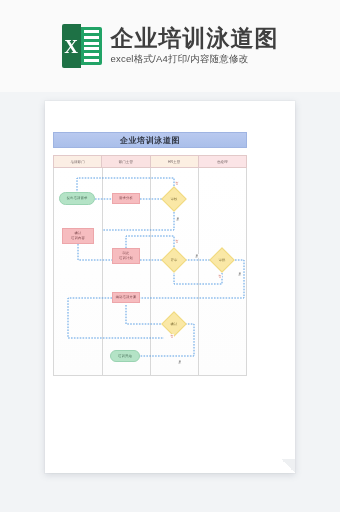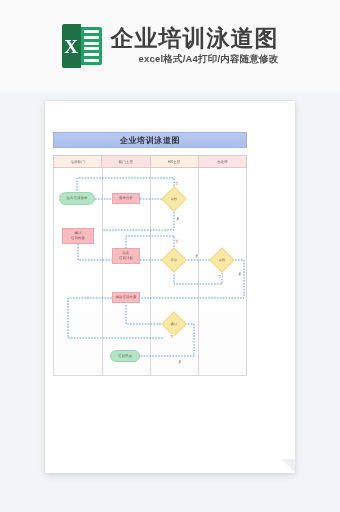--- a/index.html
+++ b/index.html
@@ -26,21 +26,21 @@
     background:#21a366;border-radius:0 2px 2px 0;
     padding:3px 2px;box-sizing:border-box;
     display:flex;flex-direction:column;justify-content:space-between;}
   .xl-row{height:3px;background:#fff;margin:0 1px;}
   .title-block{display:flex;flex-direction:column;gap:2px;}
   #doc-title-main{
     font-size:23px;font-weight:bold;color:#3f3f3f;letter-spacing:1px;
     line-height:1.05;
   }
   #doc-subtitle{
-    font-size:9.5px;color:#4d4d4d;letter-spacing:0.2px;font-weight:bold;text-align:right;
+    font-size:9.5px;color:#4d4d4d;letter-spacing:0.2px;font-weight:normal;
   }
   
   #paper{
     position:absolute;left:45px;top:101px;width:250px;height:372px;
     background:#fff;
     box-shadow:0 2px 7px rgba(90,100,120,.20), 0 0 0 1px rgba(0,0,0,.02);
   }
   #sheet{
     position:absolute;left:8px;top:10px;width:234px;height:352px;
   }

